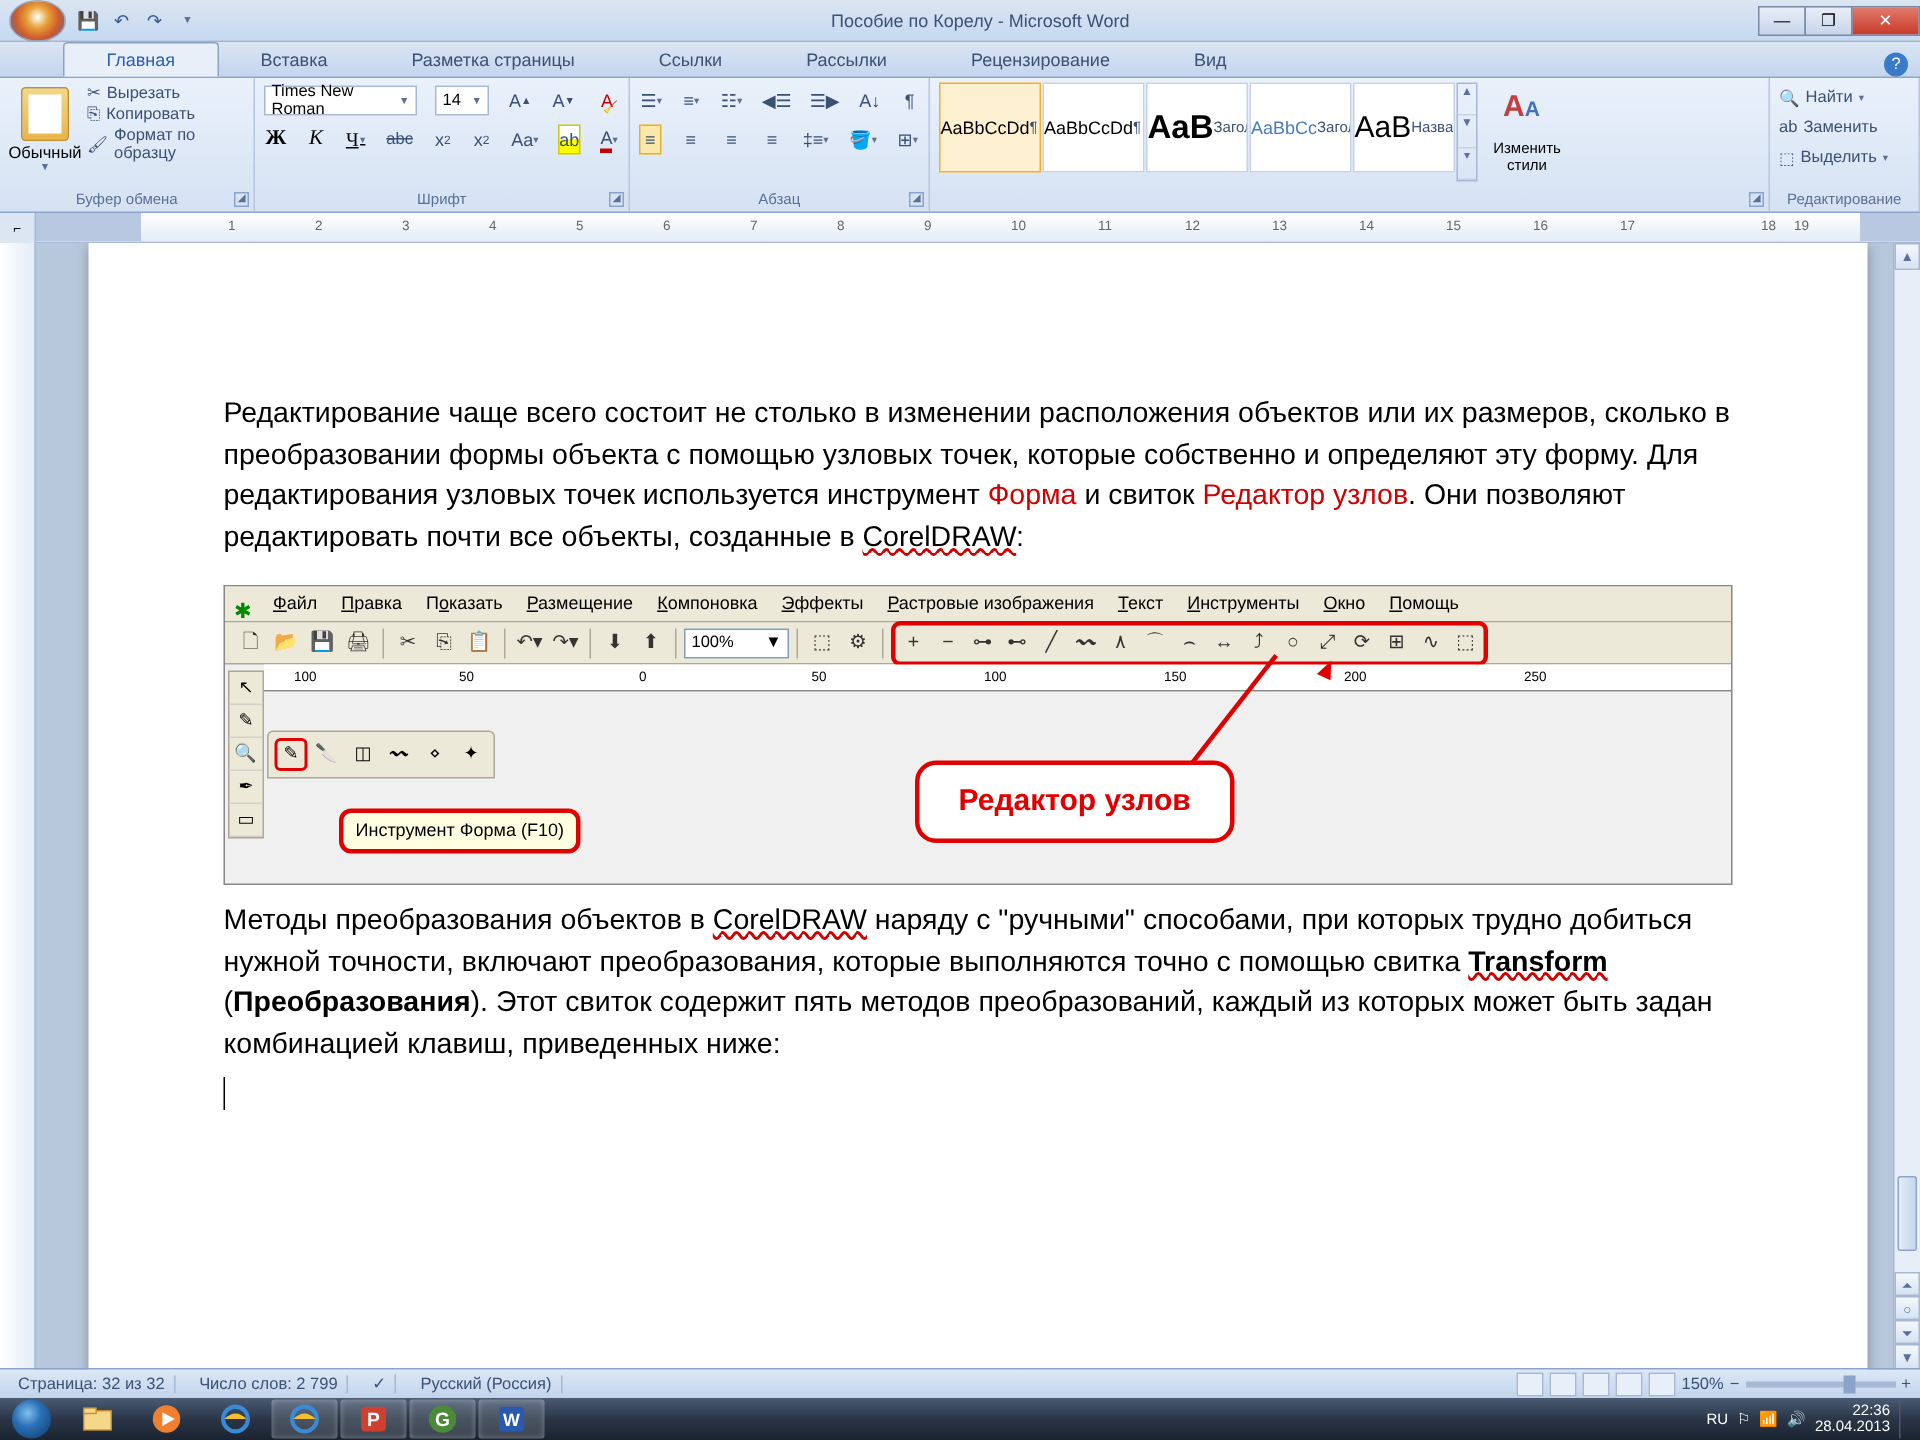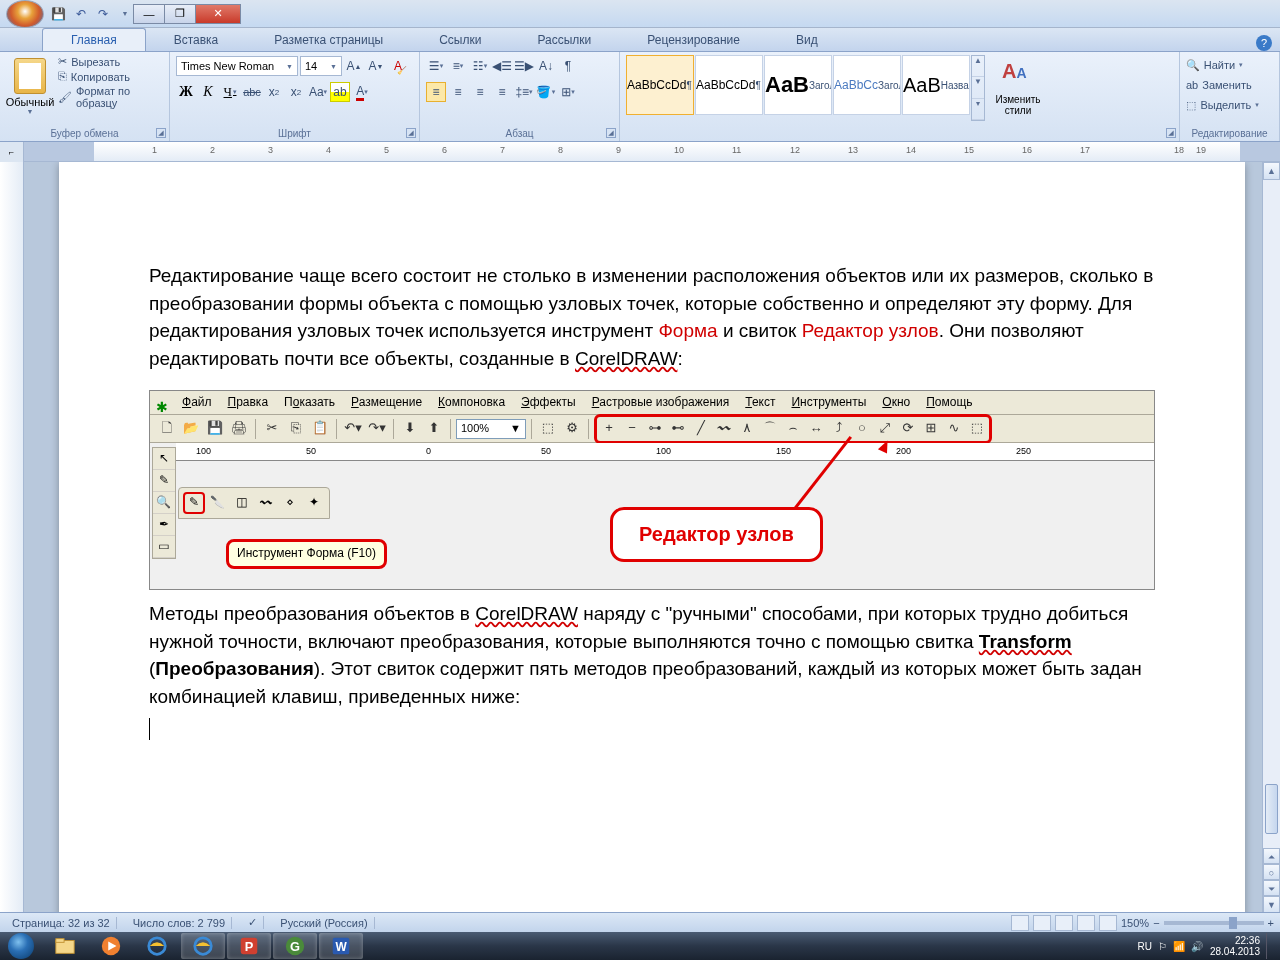--- a/index.html
+++ b/index.html
@@ -32,21 +32,21 @@
 .paste-btn { display: flex; flex-direction: column; align-items: center; width: 48px; height: 66px; border: 1px solid transparent; cursor: pointer; }
 .paste-icon { width: 32px; height: 36px; background: linear-gradient(#f5d78a,#e8b548); border: 1px solid #c09030; border-radius: 3px; position: relative; margin-top: 2px;}
 .paste-icon::before { content:''; position:absolute; top:4px; left:4px; right:4px; bottom:4px; background:#fff; }
 .paste-label { font-size: 11px; margin-top: 2px; }
 .clip-right { display: flex; flex-direction: column; gap: 2px; margin-left: 4px; }
 .clip-item { display: flex; align-items: center; gap: 4px; font-size: 11px; color: #3a5174; cursor: pointer; }
 .clip-body { display: flex; }
 
 
 .font-group { width: 250px; }
-.font-row { display: flex; gap: 2px; align-items: center; height: 22px; margin-bottom: 4px; }
+.font-row { display: flex; gap: 12px; align-items: flex-end; height: 22px; margin-bottom: 4px; }
 .font-name { width: 122px; height: 20px; border: 1px solid #a6b8d3; background: #fff; font-size: 11px; padding: 0 4px; display: flex; align-items: center; justify-content: space-between; }
 .font-size { width: 42px; height: 20px; border: 1px solid #a6b8d3; background: #fff; font-size: 11px; padding: 0 4px; display: flex; align-items: center; justify-content: space-between; }
 .rb { width: 20px; height: 20px; border: 1px solid transparent; display: flex; align-items: center; justify-content: center; font-size: 12px; cursor: pointer; color: #3a5174; }
 .rb.bold { font-weight: bold; font-family: 'Times New Roman'; font-size: 14px; color:#000;}
 .rb.ital { font-style: italic; font-family: 'Times New Roman'; font-size: 14px; color:#000;}
 .rb.und { text-decoration: underline; font-family: 'Times New Roman'; font-size: 13px; color:#000;}
 .rb.strike { text-decoration: line-through; font-size: 11px;}
 .drop-arrow { font-size: 7px; color: #5a7096; }
 
 
@@ -143,20 +143,21 @@
 <div class="titlebar">
   <div class="office-btn"></div>
   <div class="qat">
     <div class="qat-btn">💾</div>
     <div class="qat-btn">↶</div>
     <div class="qat-btn">↷</div>
     <div class="qat-btn">
         <span class="drop-arrow">▼</span>
       </div>
   </div>
+  <div class="title-text">Пособие по Корелу - Microsoft Word</div>
   <div class="win-controls">
     <div class="win-btn">—</div>
     <div class="win-btn">❐</div>
     <div class="win-btn win-close">✕</div>
   </div>
 </div>
 
 <div class="tabs">
   <div class="tab active">Главная</div>
   <div class="tab">Вставка</div>

